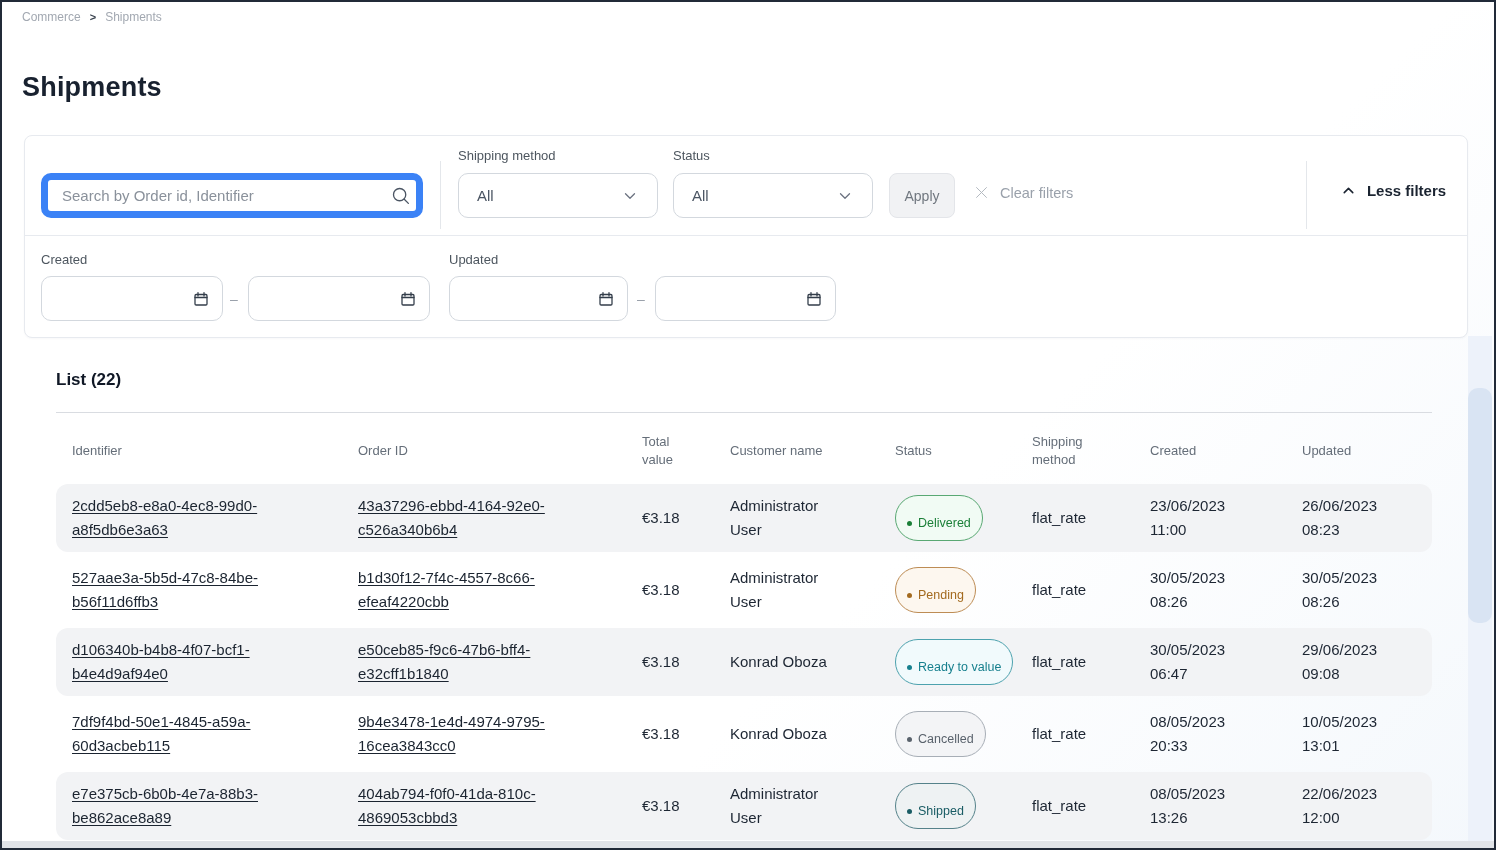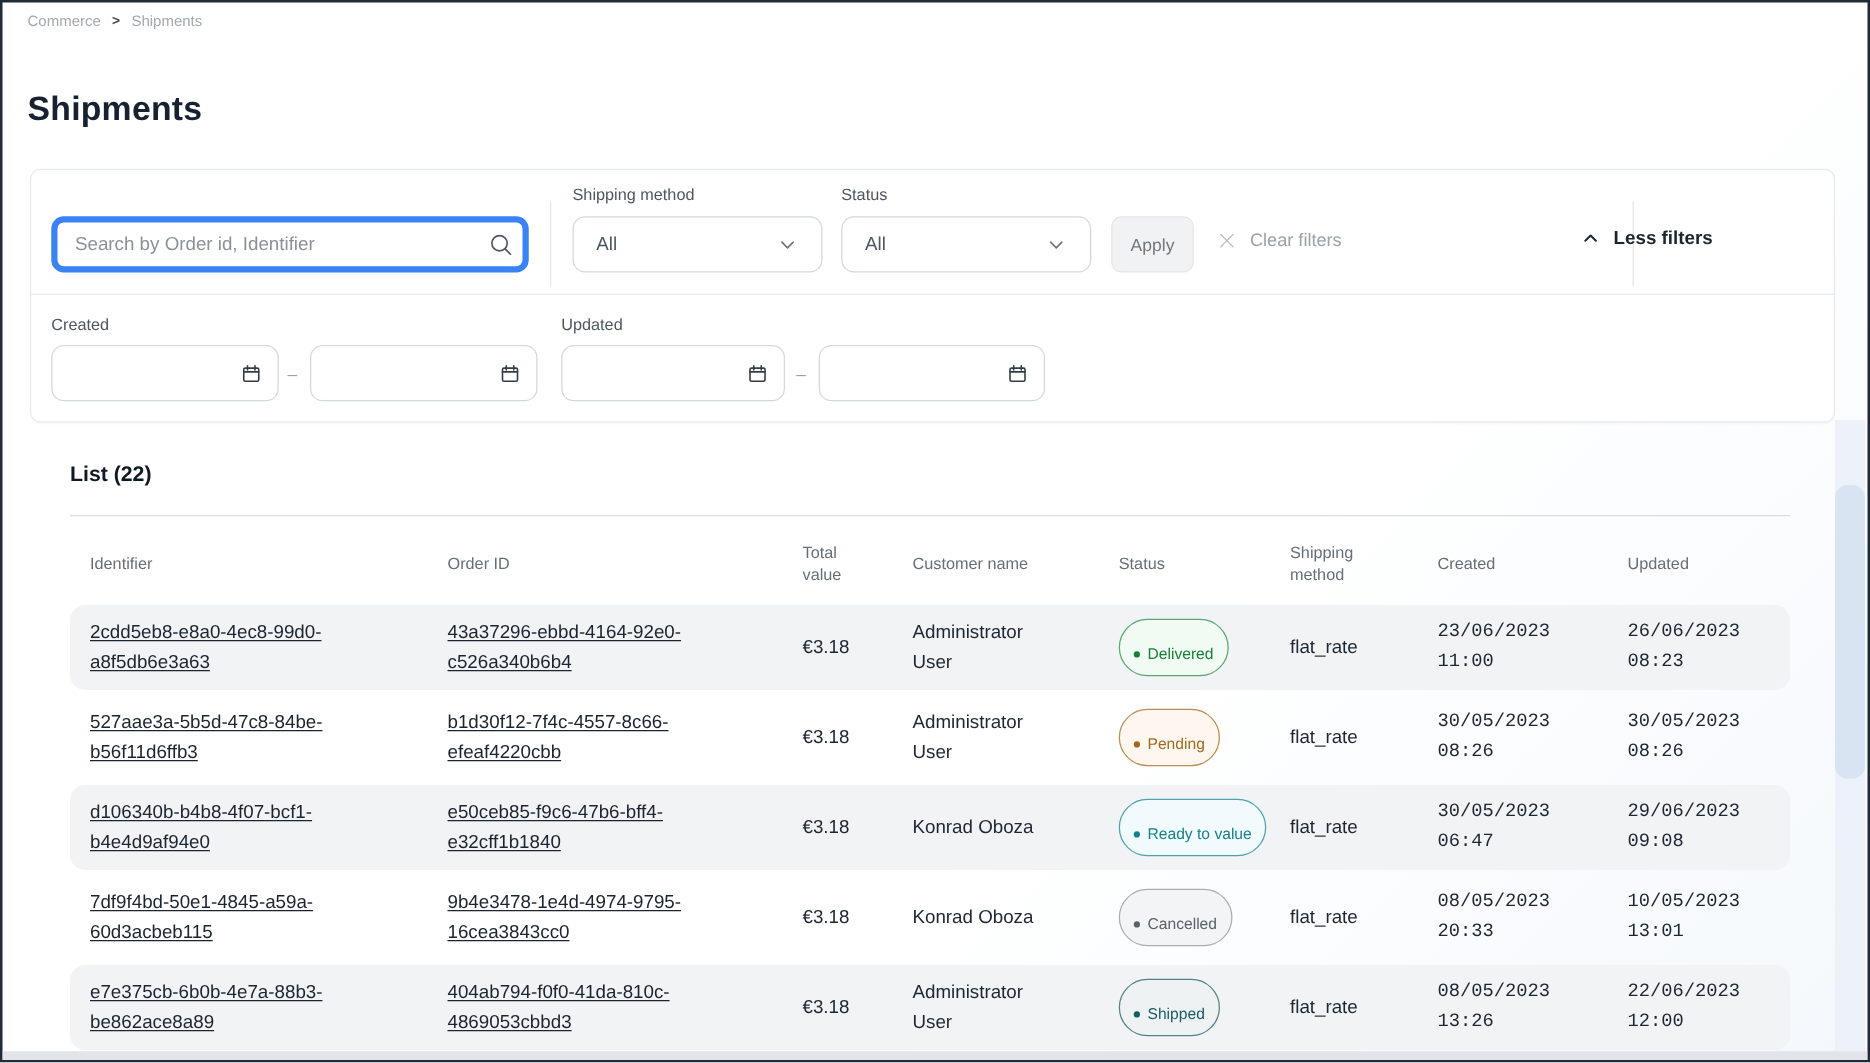--- a/index.html
+++ b/index.html
@@ -23,21 +23,21 @@
   
   .filter-card {
     position:absolute; left:22px; top:133px; width:1444px; height:203px;
     background:#ffffff; border:1px solid #e7eaef; border-radius:8px;
     box-shadow:0 1px 2px rgba(20,30,50,.03);
   }
   .field-label { position:absolute; font-size:13px; color:#4d565f; }
 
   .search-box { position:absolute; left:16px; top:37px; width:382px; height:45px; }
   .search-box input {
-    width:100%; height:100%; border:5px solid #3b82f6; border-radius:10px;
+    width:100%; height:100%; border:7px solid #3b82f6; border-radius:10px;
     padding:0 40px 0 14px; font-size:15px; color:#1d2633; outline:none;
     font-family:"Liberation Sans", sans-serif; background:#fff;
   }
   .search-box input::placeholder { color:#8a919b; }
   .search-box .sicon { position:absolute; right:12px; top:12px; }
 
   .vdiv { position:absolute; width:1px; background:#e4e7eb; top:25px; height:68px; }
   .vdiv1 { left:415px; }
   .vdiv2 { left:1281px; }
   .hdiv { position:absolute; left:0; right:0; top:99px; height:1px; background:#e7eaef; }
@@ -51,21 +51,21 @@
   .sel-shipping { left:433px; } .sel-status { left:648px; }
   .lbl-shipping { left:433px; top:12px; } .lbl-status { left:648px; top:12px; }
 
   .apply-btn {
     position:absolute; left:864px; top:37px; width:66px; height:45px;
     background:#f1f2f4; border:1px solid #e3e5e9; border-radius:8px;
     font-size:14px; color:#70777f; cursor:pointer; font-family:"Liberation Sans", sans-serif;
   }
   .clear-btn { position:absolute; left:948px; top:48px; display:flex; align-items:center; gap:10px; cursor:pointer; }
   .clear-btn span { font-size:14.5px; color:#9aa1ab; }
-  .less-toggle { position:absolute; left:1230px; top:46px; width:124px; display:flex; align-items:center; gap:10px; cursor:pointer; justify-content:center; }
+  .less-toggle { position:absolute; left:1306px; top:46px; width:124px; display:flex; align-items:center; gap:10px; cursor:pointer; justify-content:center; }
   .less-toggle span { font-size:15px; font-weight:700; color:#1b2431; }
 
   .lbl-created { left:16px; top:116px; } .lbl-updated { left:424px; top:116px; }
   .date-input {
     position:absolute; top:140px; height:45px; width:182px;
     border:1px solid #d3d8de; border-radius:10px; background:#fff;
     display:flex; align-items:center; justify-content:flex-end; padding-right:12px;
   }
   .date-input input { position:absolute; left:0; top:0; width:100%; height:100%; border:none; outline:none; background:transparent; border-radius:10px; padding:0 36px 0 12px; font-size:14px; color:#1d2633; font-family:"Liberation Sans", sans-serif; }
   .di-c1 { left:16px; } .di-c2 { left:223px; width:182px; }
@@ -94,21 +94,21 @@
   .cell { position:absolute; top:50%; transform:translateY(-50%); font-size:15px; color:#1d2633; line-height:24px; }
   .c-identifier { left:16px; width:235px; }
   .c-order     { left:302px; width:220px; }
   .c-total     { left:586px; }
   .c-customer  { left:674px; width:120px; }
   .c-status    { left:839px; }
   .c-shipping  { left:976px; }
   .c-created   { left:1094px; width:110px; }
   .c-updated   { left:1246px; width:110px; }
   a.cell { color:#1b2430; text-decoration:underline; text-underline-offset:2px; overflow-wrap:break-word; cursor:pointer; }
-  .dateline { display:block;font-family:Liberation Mono, monospace; }
+  .dateline { display:block; }
 
   .badge {
     display:inline-flex; align-items:center; gap:6px;
     border:1px solid; border-radius:999px; padding:15px 11px 5px;
     font-size:12.5px; font-weight:500; white-space:nowrap; background:#fff;
   }
   .badge .dot { width:5px; height:5px; border-radius:50%; background:currentColor; display:inline-block; }
 
   
   .v-scrollbar { position:absolute; right:2px; top:334px; width:24px; bottom:7px; background:#edf2fa; }

